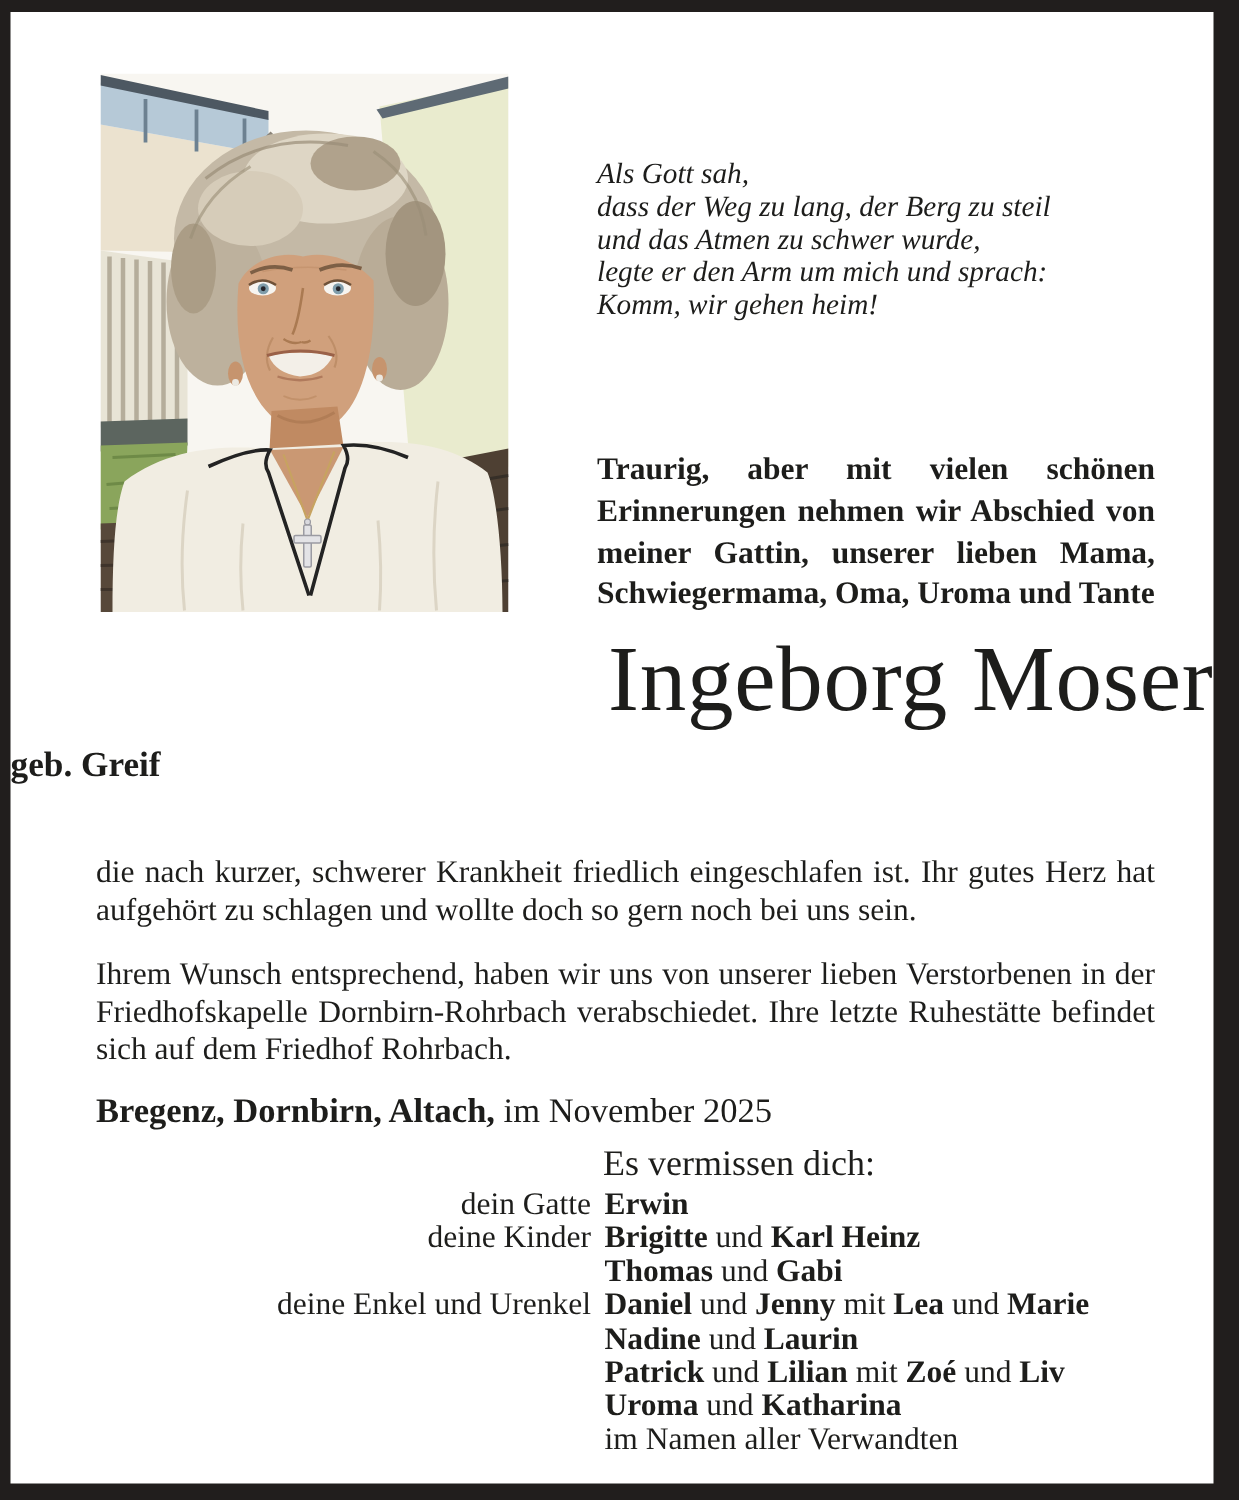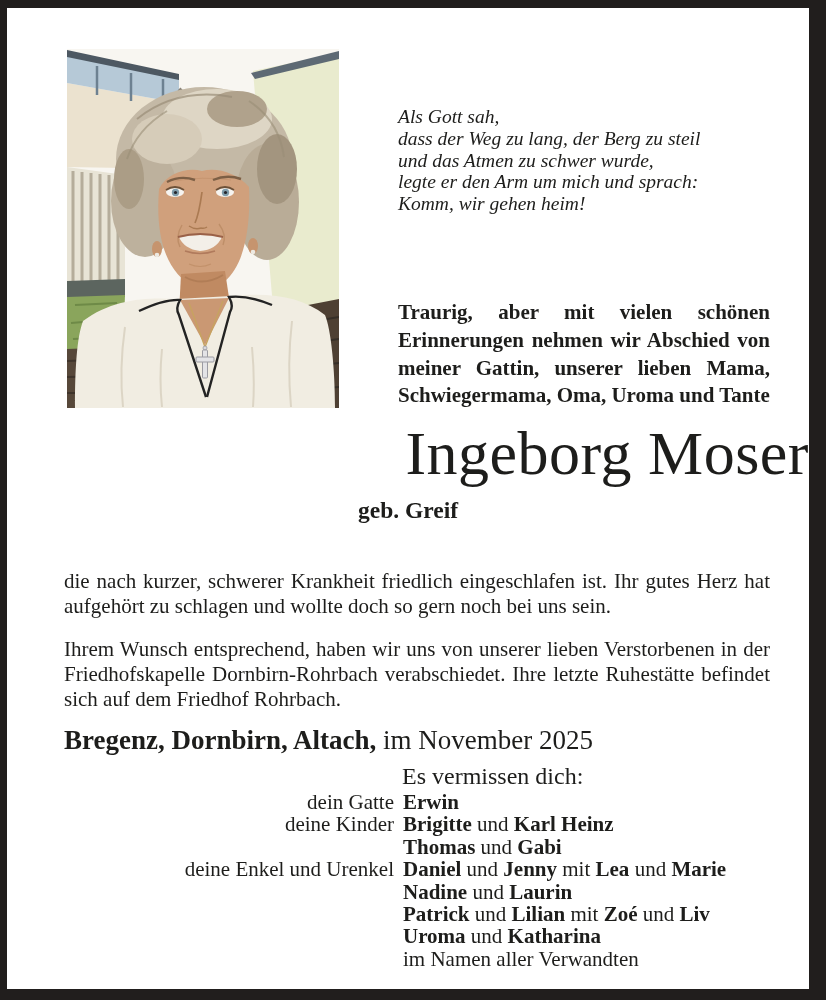--- a/index.html
+++ b/index.html
@@ -32,36 +32,36 @@
     font-size:21px;line-height:27.8px;
     text-align:justify;text-align-last:left;font-weight:bold;
   }
   .name{
     left:7px;right:17px;top:421px;
     text-align:right;font-size:62px;line-height:64px;
     letter-spacing:0.5px;
   }
   .maiden{
     left:7px;right:17px;top:497px;
-    text-align:center;font-size:23.5px;font-weight:700;line-height:26px;
+    font-size:23.5px;font-weight:700;line-height:26px;
   }
   .dates{
     left:7px;right:17px;top:523px;
     text-align:center;font-size:23.5px;font-weight:700;line-height:26px;
   }
   .dates .sym{font-size:15px;vertical-align:7px;margin-right:2px;}
   .dates .dash{margin:0 5px;}
   .para{
     left:64px;width:706px;
     font-size:21px;line-height:24.9px;
     text-align:justify;text-align-last:left;
   }
   .para1{top:569px;}
   .para2{top:637px;}
-  .dateline{left:64px;top:728px;font-size:27px;line-height:25px;}
+  .dateline{left:64px;top:728px;font-size:23px;line-height:25px;}
   .dateline b{font-weight:700;}
   .m-heading{left:402px;top:765px;font-size:24px;line-height:23px;}
   .m-rows{left:64px;top:791px;width:706px;font-size:21px;}
   .m-row{display:flex;line-height:22.4px;}
   .m-label{width:330px;text-align:right;flex:0 0 330px;}
   .m-names{padding-left:9px;}
   .m-names .b{font-weight:700;}
 </style>
 </head>
 <body>

